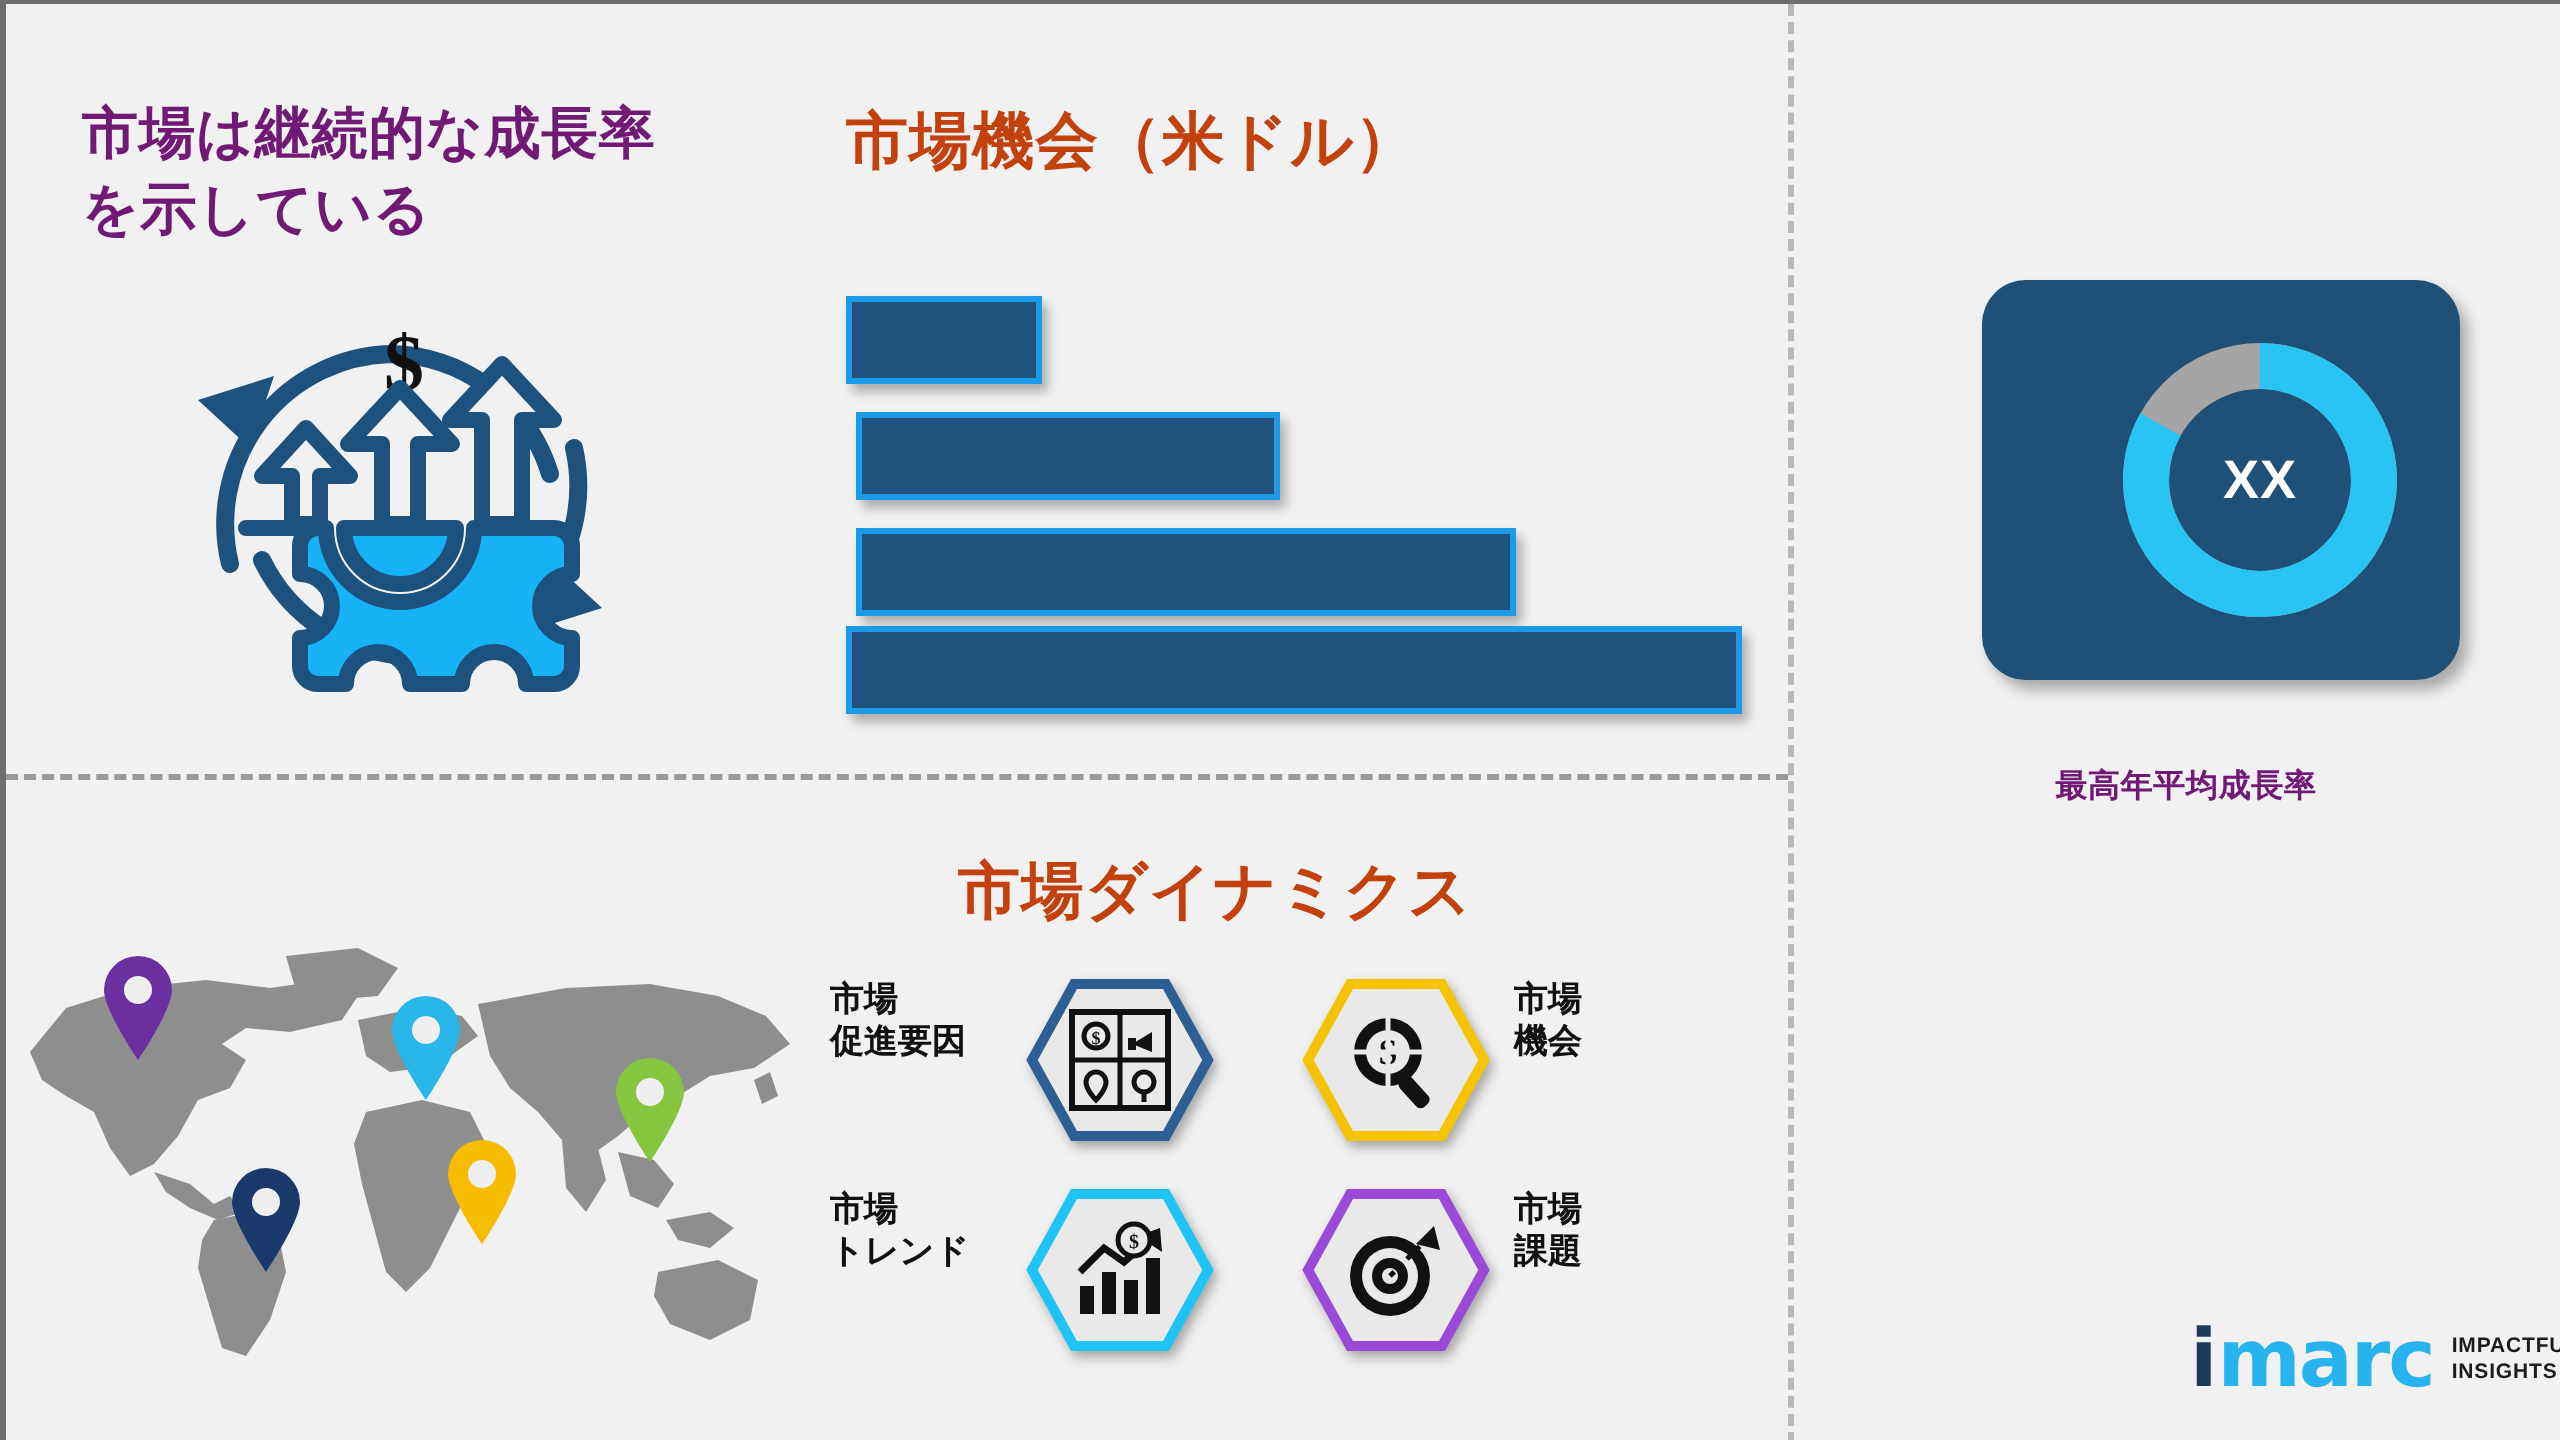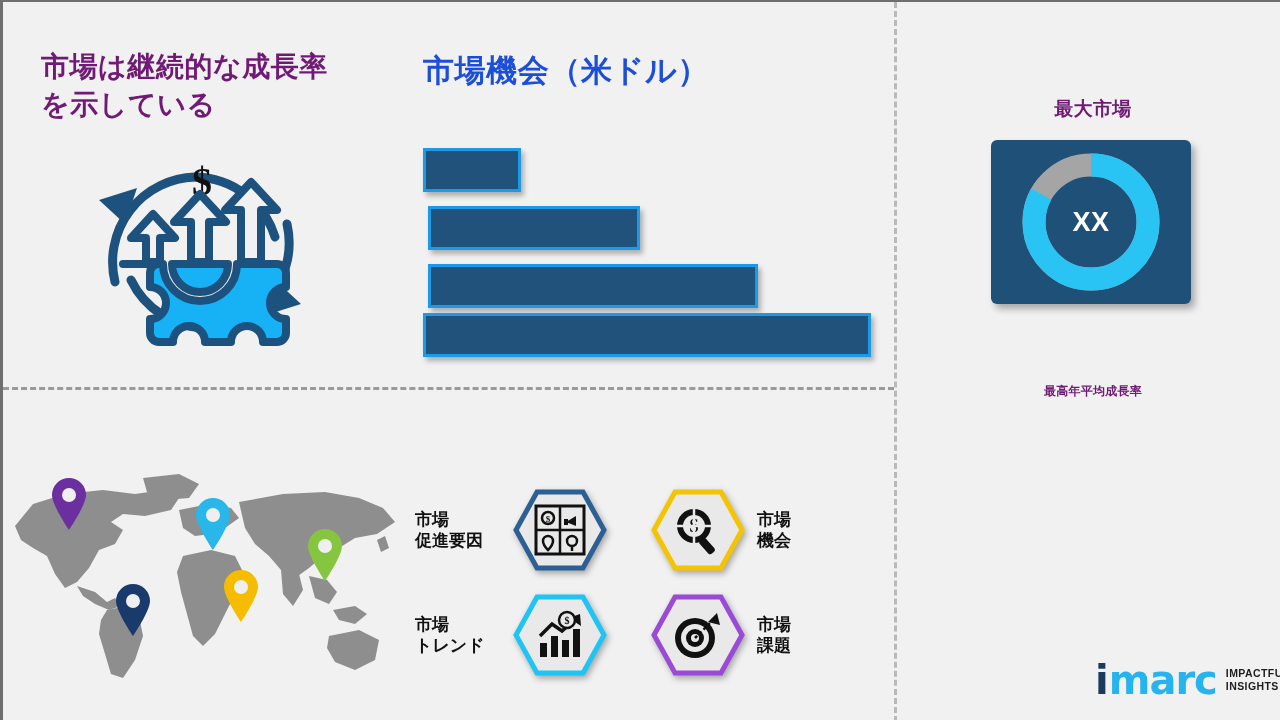--- a/index.html
+++ b/index.html
@@ -24,21 +24,21 @@
   .divider-h{
     position:absolute;left:0;top:385px;width:891px;height:0;
     border-top:3px dashed #9a9a9a;
   }
 
   
   .h-dark{
     color:#701a75;font-weight:bold;letter-spacing:.02em;
   }
   .h-navy{
-    color:#1d4ed8;font-weight:bold;letter-spacing:.02em;
+    color:#c2410c;font-weight:bold;letter-spacing:.02em;
   }
 
   #growth-title{
     position:absolute;left:38px;top:46px;width:350px;
     font-size:28px;line-height:1.35;
   }
   #opportunity-title{
     position:absolute;left:420px;top:48px;width:430px;
     font-size:31px;text-align:left;
   }
@@ -47,60 +47,60 @@
   }
   #dynamics-title{
     position:absolute;left:476px;top:423px;width:400px;font-size:31px;
   }
   #largest-market-title{
     position:absolute;left:960px;top:94px;width:260px;text-align:center;
     font-size:19px;
   }
   #cagr-title{
     position:absolute;left:950px;top:381px;width:280px;text-align:center;
-    font-size:12px;
+    font-size:16px;
   }
 
   
   #growth-icon{position:absolute;left:72px;top:130px;width:250px;height:238px;}
 
   
   #bar-chart{position:absolute;left:420px;top:146px;width:460px;height:205px;}
   .bar{
     position:absolute;
     background:#20527c;
     border:3px solid #1b9ae8;
     box-sizing:border-box;
     box-shadow:3px 4px 5px rgba(0,0,0,.28);
   }
 
   
   #world-map{position:absolute;left:0px;top:462px;width:400px;height:225px;}
   .pin{position:absolute;}
 
   
-  .hexrow{position:absolute;display:flex;align-items:center;}
+  .hexrow{position:absolute;display:flex;}
   .hex-label{
     color:#111;font-weight:bold;font-size:17px;line-height:1.25;
     white-space:pre-line;
   }
   .hex{
     position:relative;width:94px;height:82px;
     display:flex;align-items:center;justify-content:center;
     filter:drop-shadow(2px 3px 3px rgba(0,0,0,.32));
   }
   .hex svg{position:absolute;left:0;top:0;}
   .hex .glyph{position:relative;z-index:2;width:52px;height:52px;}
 
   
   .donut-card{
-    position:absolute;width:200px;height:164px;border-radius:6px;
+    position:absolute;width:200px;height:200px;border-radius:22px;
     background:#1f5078;
     box-shadow:4px 5px 7px rgba(0,0,0,.3);
-    display:flex;align-items:center;justify-content:center;
+    display:flex;align-items:center;justify-content:center;padding-left:39px;
   }
   #donut-card-largest{left:988px;top:138px;}
   #donut-card-cagr{left:988px;top:421px;}
   .donut-center{
     position:absolute;color:#ffffff;font-weight:bold;font-size:27px;
     letter-spacing:.02em;
   }
 
   
   #logo{position:absolute;left:1092px;top:655px;width:170px;height:46px;
@@ -225,20 +225,21 @@
       </svg>
     </div>
     <div class="pin" style="left:110px;top:119px;">
       <svg width="40" height="54" viewBox="0 0 40 54">
         <path d="M20 53 C20 53 37 28 37 18 A17 17 0 1 0 3 18 C3 28 20 53 20 53 Z" fill="#1a3a6b"></path>
         <circle cx="20" cy="18" r="7" fill="#efefef"></circle>
       </svg>
     </div>
   </div>
 
+  <div id="dynamics-title" class="h-navy">市場ダイナミクス</div>
 
   <div class="hexrow" style="left:412px;top:487px;">
     <div class="hex-label" style="margin-right:12px;text-align:left;width:86px;">市場
 促進要因</div>
     <div class="hex">
       <svg viewBox="0 0 94 82" width="94" height="82">
         <polygon points="24,3 70,3 91,41 70,79 24,79 3,41" fill="#e9e9e9" stroke="#2c5f94" stroke-width="5"></polygon>
       </svg>
       <svg class="glyph" viewBox="0 0 52 52">
         <rect x="2" y="2" width="48" height="48" fill="none" stroke="#111" stroke-width="3"></rect>
@@ -304,21 +305,20 @@
         <circle cx="23" cy="29" r="9" fill="#111"></circle>
         <circle cx="23" cy="29" r="4" fill="#e9e9e9"></circle>
         <line x1="23" y1="29" x2="43" y2="9" stroke="#111" stroke-width="2.5" stroke-dasharray="3 3"></line>
         <polygon points="45,4 48,16 36,13" fill="#111"></polygon>
       </svg>
     </div>
     <div class="hex-label" style="margin-left:12px;text-align:left;width:86px;">市場
 課題</div>
   </div>
 
-  <div id="largest-market-title" class="h-dark">最大市場</div>
 
   <div class="donut-card" id="donut-card-largest">
     <svg width="150" height="150" viewBox="0 0 150 150">
       <circle cx="75" cy="75" r="57" fill="none" stroke="#a5a5a5" stroke-width="23"></circle>
       <circle cx="75" cy="75" r="57" fill="none" stroke="#2ac4f4" stroke-width="23" stroke-dasharray="297.3 60.8" stroke-dashoffset="0" transform="rotate(-90 75 75)"></circle>
     </svg>
     <div class="donut-center">XX</div>
   </div>
 
   <div id="cagr-title" class="h-dark">最高年平均成長率</div>

